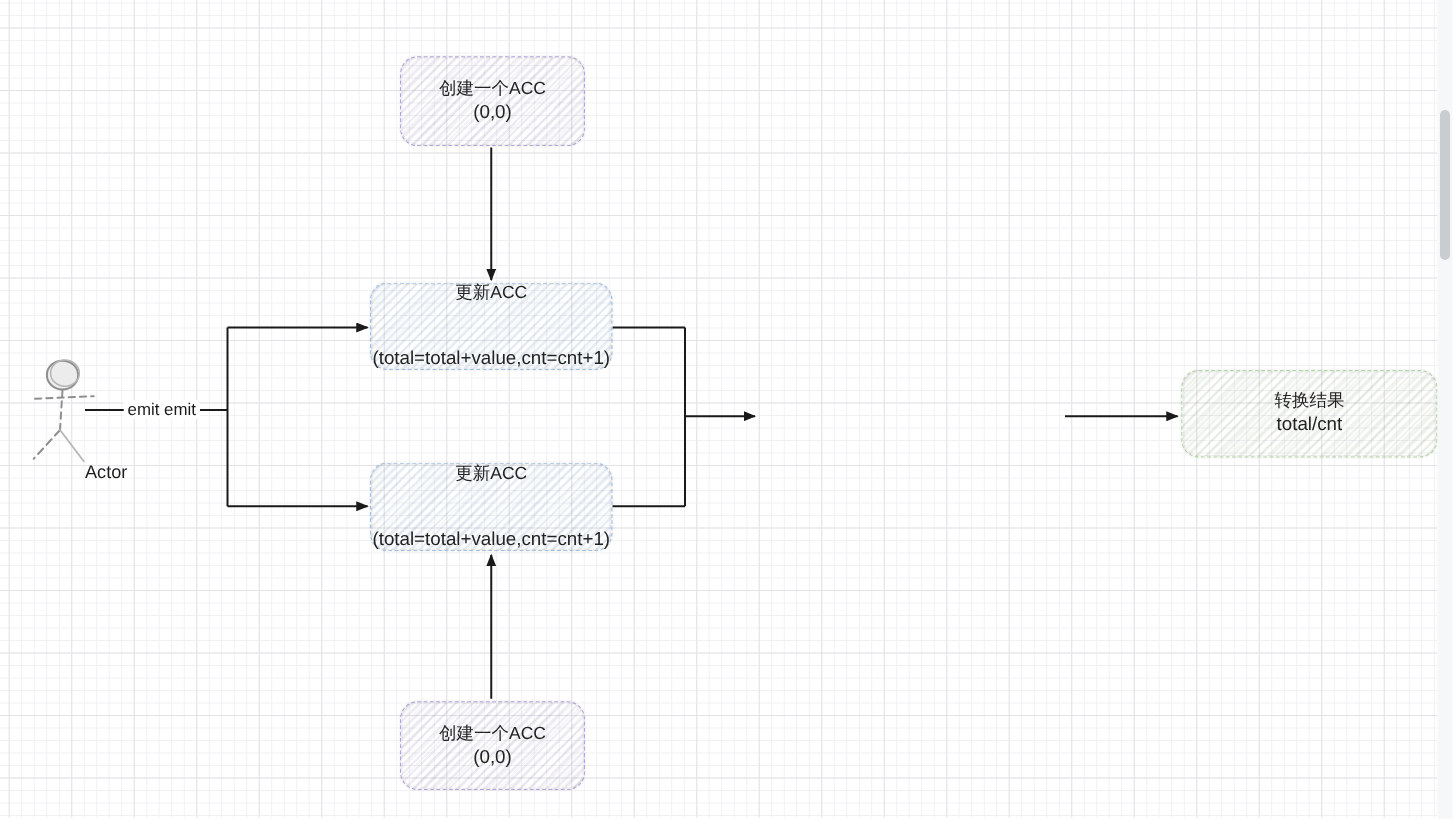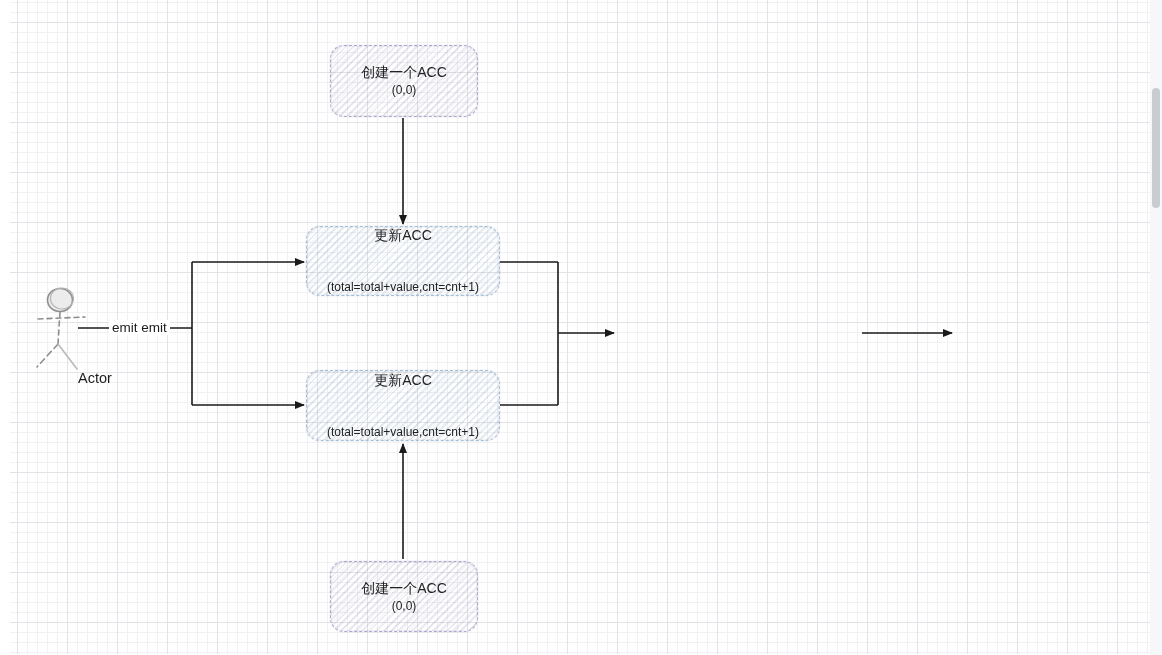--- a/index.html
+++ b/index.html
@@ -3,41 +3,41 @@
 <meta charset="utf-8">
 <style>
   html,body{margin:0;padding:0;}
   body{
     width:1162px;height:655px;overflow:hidden;position:relative;
     font-family:"Liberation Sans", sans-serif;
     background:#ffffff;
   }
   
   #canvas{
-    position:absolute;left:10px;top:0;width:1150px;height:654px;
+    position:absolute;left:0;top:0;width:1150px;height:654px;
     background-color:#ffffff;
     background-image:
       linear-gradient(to right,#e3e3e7 1px,transparent 1px),
       linear-gradient(to bottom,#e3e3e7 1px,transparent 1px),
       linear-gradient(to right,#f1f1f4 1px,transparent 1px),
       linear-gradient(to bottom,#f1f1f4 1px,transparent 1px);
     background-size:50px 50px,50px 50px,10px 10px,10px 10px;
     background-position:7px 0,0 22px,7px 0,0 22px;
   }
   
   svg.connectors{position:absolute;left:0;top:0;pointer-events:none;}
   
   .node{
     position:absolute;box-sizing:border-box;border-radius:14px;
     display:flex;flex-direction:column;align-items:center;justify-content:center;
     text-align:center;color:#222;line-height:1.35;
     box-shadow:inset 0 0 0 1px rgba(0,0,0,0.05), 0 0 0 1px rgba(0,0,0,0.03);
   }
   .node .title{font-size:14px;}
-  .node .subtitle{font-size:12px;}
+  .node .subtitle{font-size:15px;}
   .node-purple{
     border:1.6px dashed #b2a5d6;
     background:
       repeating-linear-gradient(135deg,rgba(122,104,165,0.13) 0 2px,transparent 2px 5px),
       repeating-linear-gradient(135deg,rgba(60,60,70,0.05) 1px 2.5px,transparent 2.5px 7px);
   }
   .node-blue{
     border:1.6px dashed #a3bfdd;
     background:
       repeating-linear-gradient(135deg,rgba(92,131,177,0.15) 0 2px,transparent 2px 5px),
@@ -121,20 +121,24 @@
     <span class="title">更新ACC</span>
     <span class="subtitle">(total=total+value,cnt=cnt+1)</span>
   </div>
 
   <div class="node node-purple" id="node-create-bottom">
     <span class="title">创建一个ACC</span>
     <span class="subtitle">(0,0)</span>
   </div>
 
 
+  <div class="node node-green" id="node-result">
+    <span class="title">转换结果</span>
+    <span class="subtitle">total/cnt</span>
+  </div>
 
   <svg id="actor" viewBox="0 0 64 88">
     <g fill="none" stroke="#8f8f8f" stroke-width="1.6" stroke-linecap="round">
       <ellipse cx="28" cy="17" rx="12.5" ry="11.5" fill="#ececec"></ellipse>
       <ellipse cx="30" cy="15.5" rx="11.5" ry="10.5" stroke="#b5b5b5" stroke-width="1.2"></ellipse>
       <line x1="6" y1="36" x2="53" y2="34" stroke-dasharray="5 4"></line>
       <line x1="28" y1="29" x2="26" y2="61" stroke-dasharray="5 4"></line>
       <line x1="26" y1="61" x2="5" y2="84" stroke-dasharray="6 4"></line>
       <line x1="26" y1="61" x2="45" y2="86" stroke="#b9b9b9"></line>
     </g>

